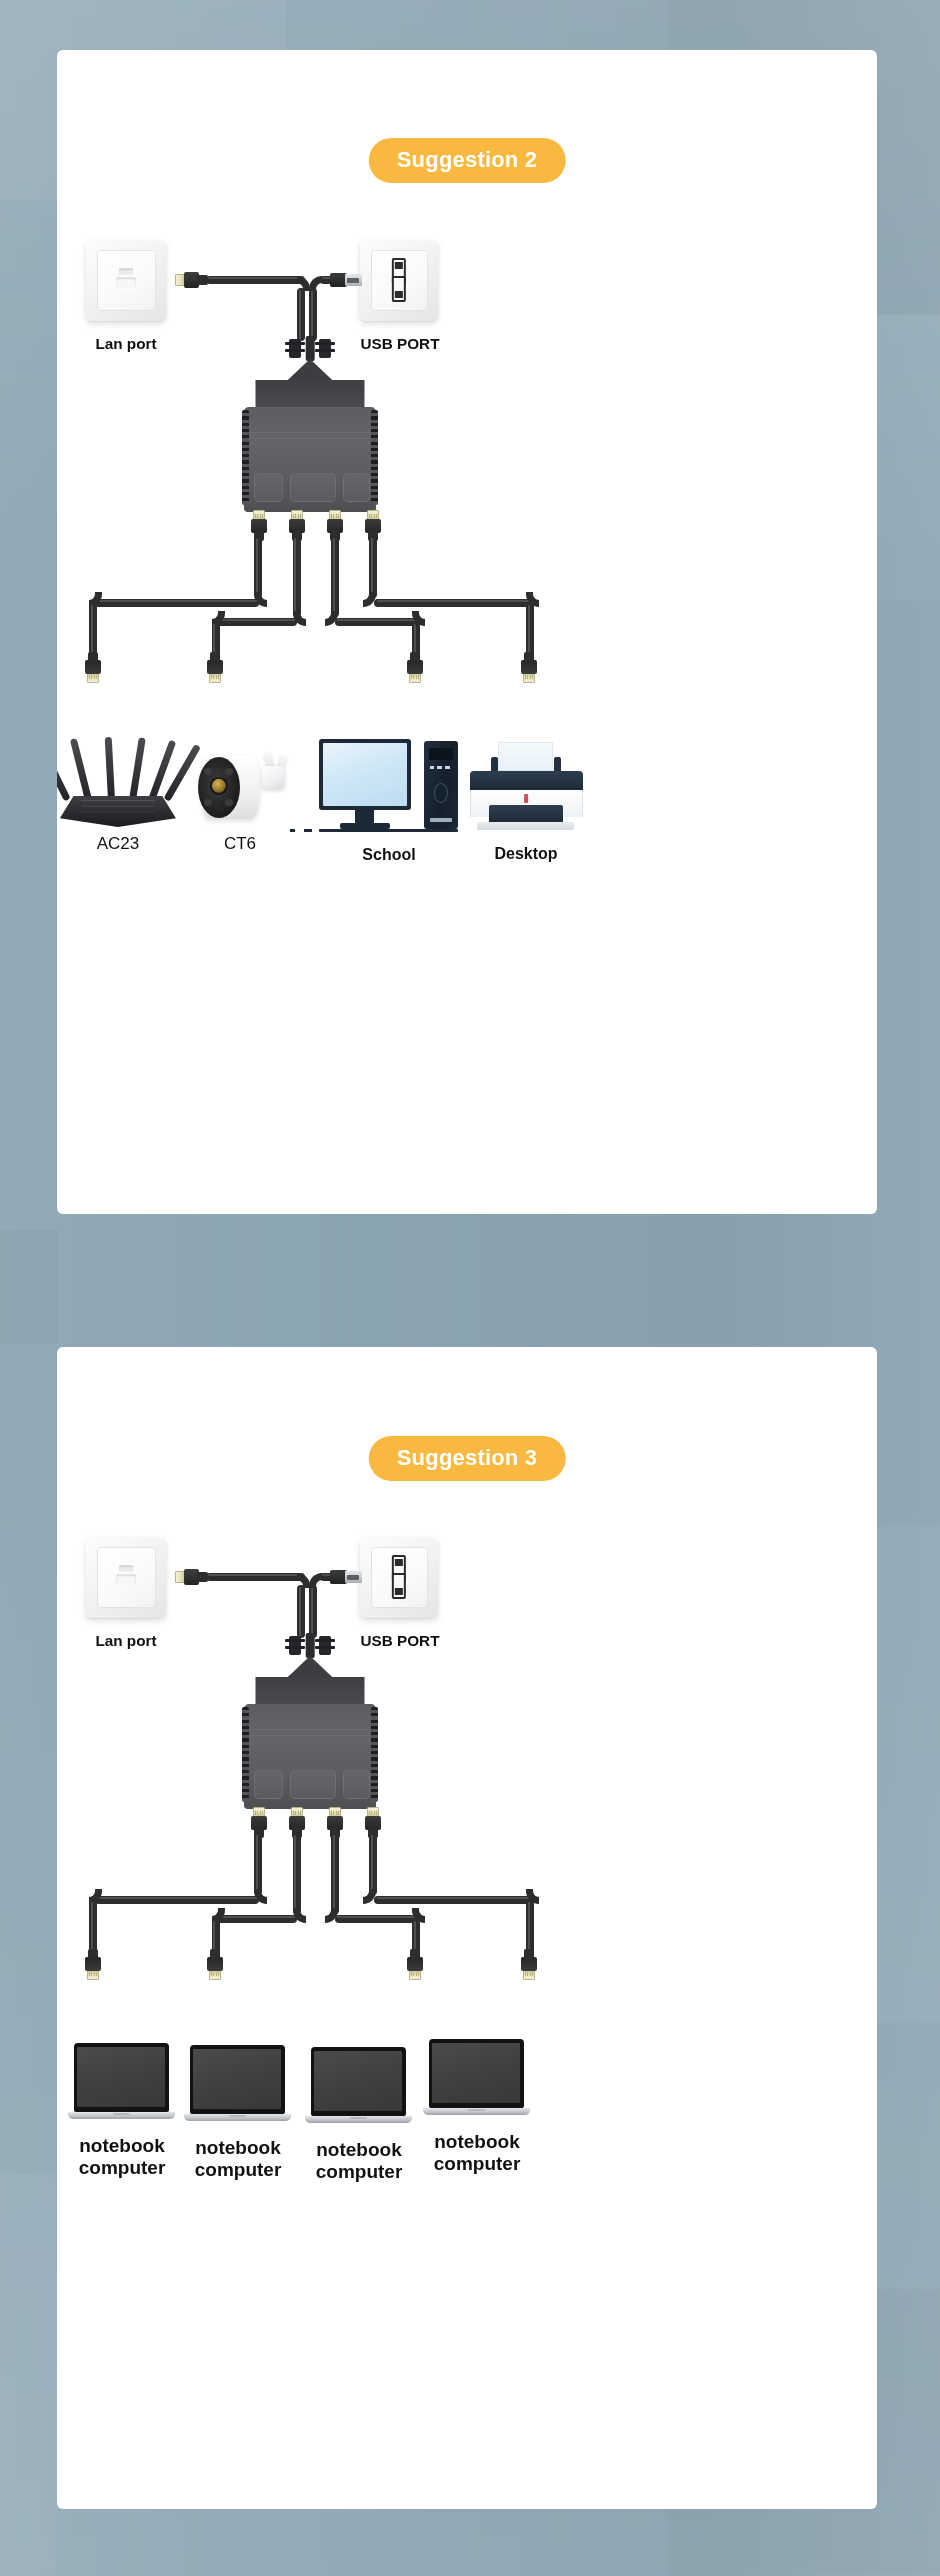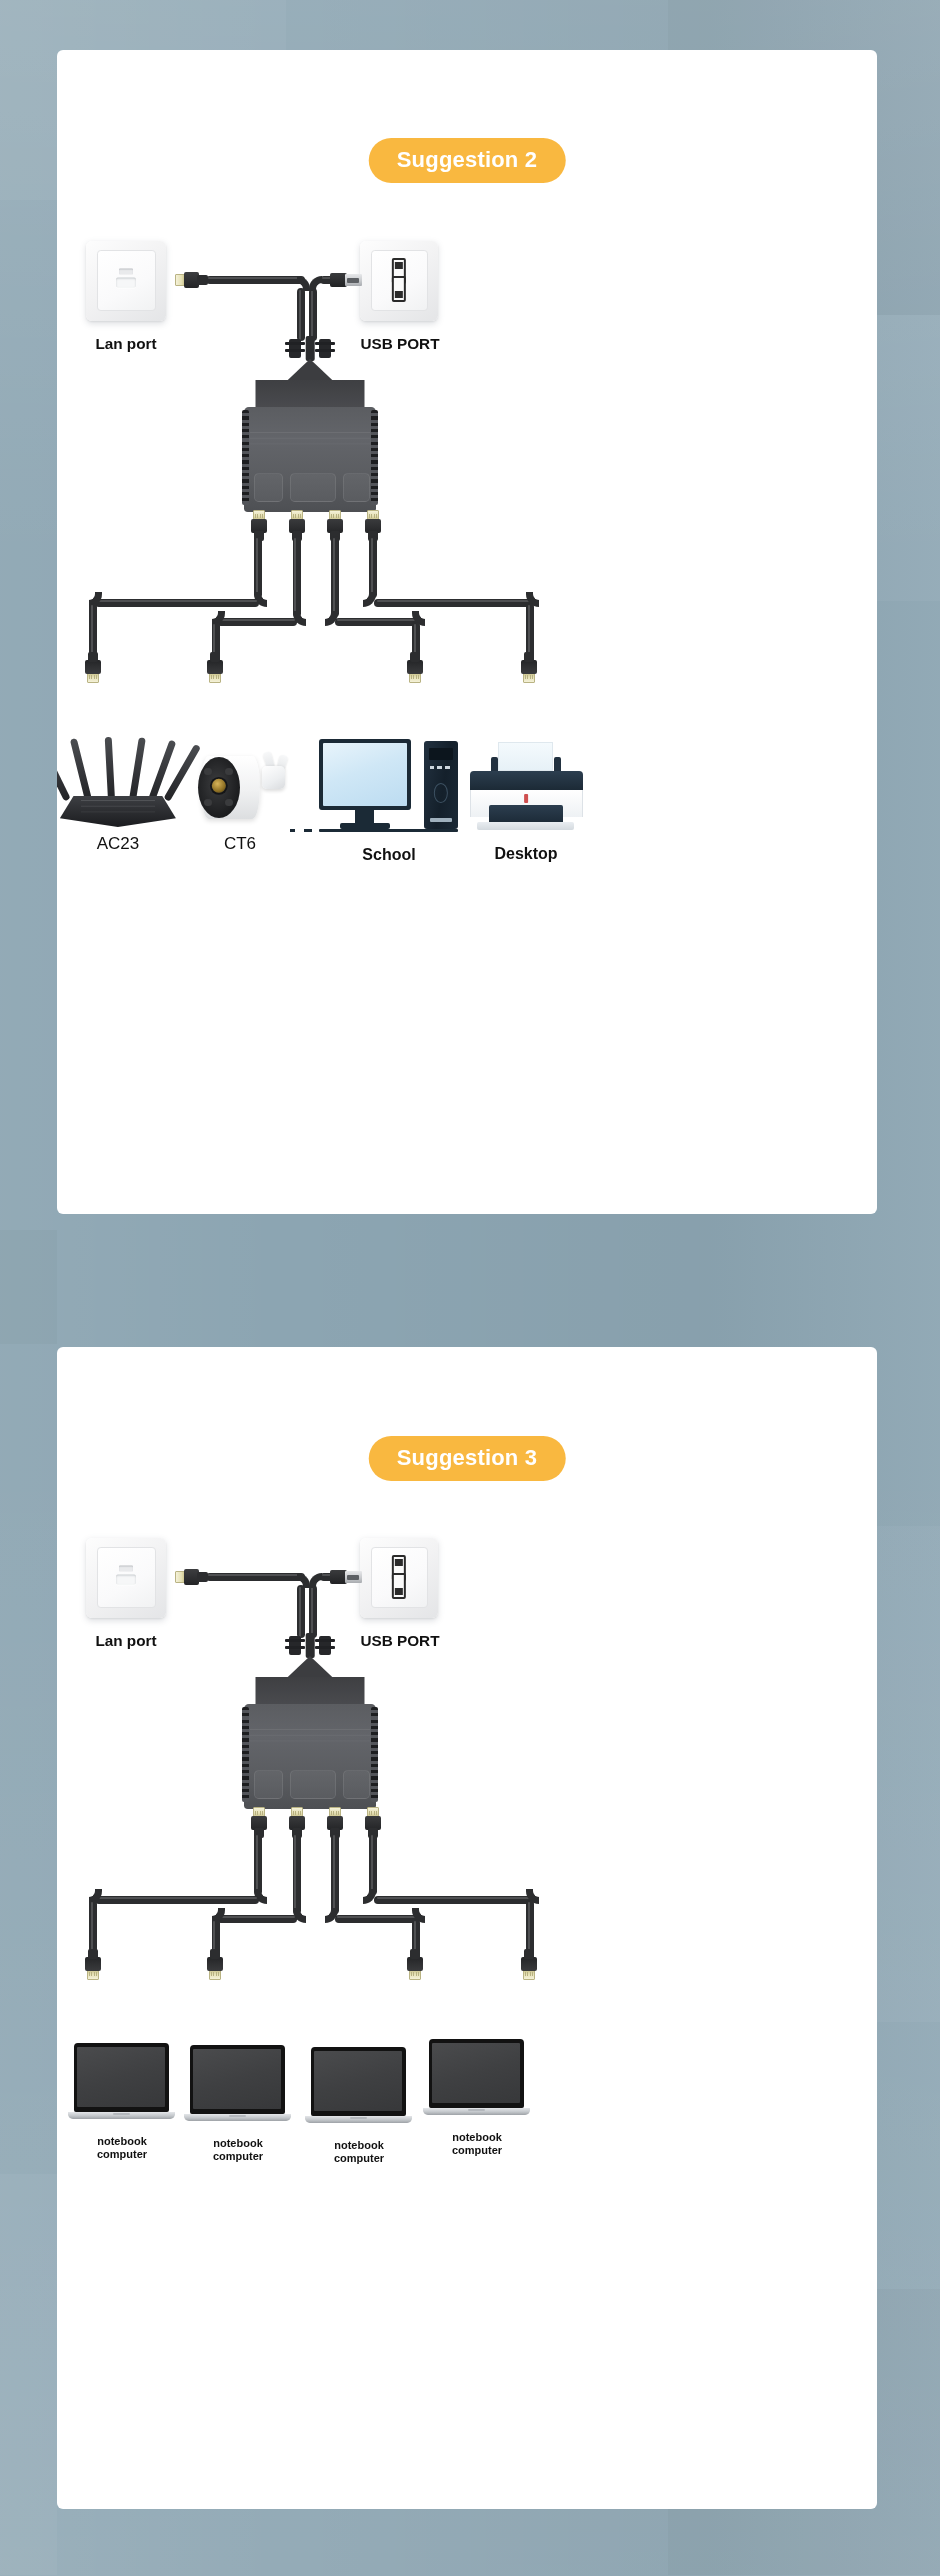--- a/index.html
+++ b/index.html
@@ -298,21 +298,21 @@
     position: absolute;
     left: 50%;
     transform: translateX(-50%);
     text-align: center;
     white-space: nowrap;
     line-height: 1.15;
     color: #111;
   }
   .cap-light { font-size: 17px; font-weight: 400; }
   .cap-bold  { font-size: 16px; font-weight: bold; }
-  .cap-small { font-size: 11px; font-weight: bold; }
+  .cap-small { font-size: 19px; font-weight: bold; }
 
   
   .router { position: absolute; width: 120px; height: 92px; }
   .router .ant {
     position: absolute; bottom: 27px;
     width: 6.7px; height: 63px;
     background: linear-gradient(180deg,#4b4d51 0%, #222326 100%);
     border-radius: 3.8px;
     transform-origin: 50% 100%;
   }

